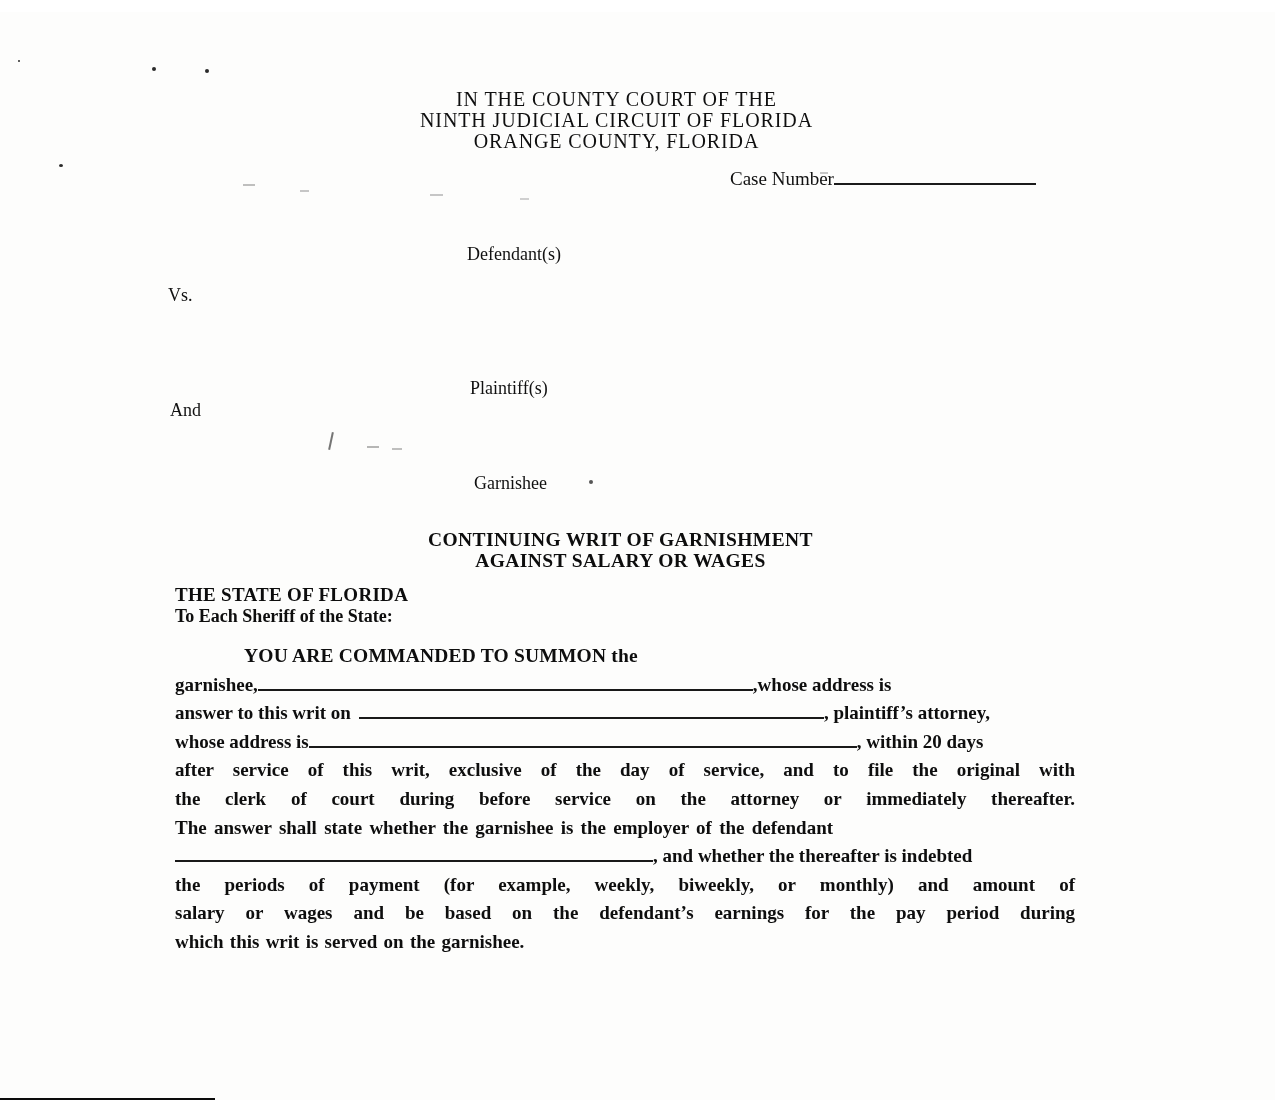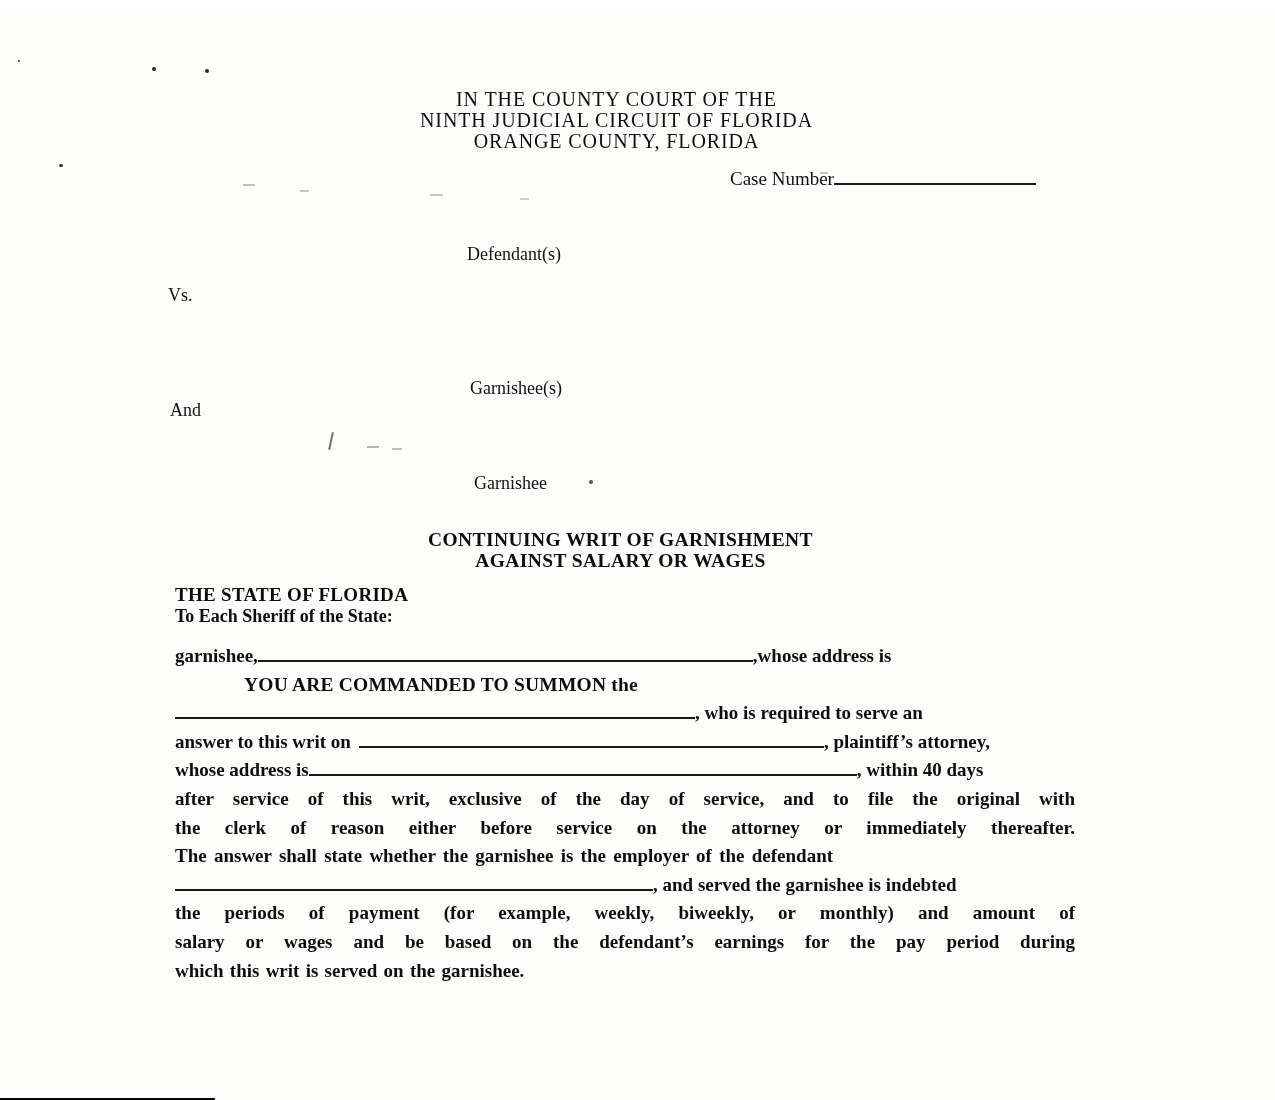--- a/index.html
+++ b/index.html
@@ -135,57 +135,54 @@
     <div>NINTH JUDICIAL CIRCUIT OF FLORIDA</div>
     <div>ORANGE COUNTY, FLORIDA</div>
   </div>
 
   <div class="case-row">
     <span>Case Number</span><span class="case-blank"></span>
   </div>
 
   <div class="party p-plaintiff">Defendant(s)</div>
   <div class="party p-vs">Vs.</div>
-  <div class="party p-defendant">Garnishee(s)</div>
+  <div class="party p-defendant">Plaintiff(s)</div>
   <div class="party p-and">And</div>
   <div class="party p-garnishee">Garnishee</div>
 
   <div class="writ-title">
     <div>CONTINUING WRIT OF GARNISHMENT</div>
     <div>AGAINST SALARY OR WAGES</div>
   </div>
 
   <div class="state-line">THE STATE OF FLORIDA</div>
   <div class="sheriff-line">To Each Sheriff of the State:</div>
 
   <div class="body-block">
+    <div class="bline cmd">YOU ARE COMMANDED TO SUMMON the</div>
+
     <div class="bline">
       <span>garnishee,</span><span class="blank w1"></span><span>,whose address is</span>
     </div>
 
-    <div class="bline cmd">YOU ARE COMMANDED TO SUMMON the</div>
-
-    <div class="bline">
-      <span class="blank w2"></span><span>, who is required to serve an</span>
-    </div>
 
     <div class="bline">
       <span>answer to this writ on</span><span class="blank w3"></span><span>, plaintiff’s attorney,</span>
     </div>
 
     <div class="bline">
-      <span>whose address is</span><span class="blank w4"></span><span>, within 40 days</span>
+      <span>whose address is</span><span class="blank w4"></span><span>, within 20 days</span>
     </div>
 
     <div class="bline just">after service of this writ, exclusive of the day of service, and to file the original with</div>
-    <div class="bline just">the clerk of reason either before service on the attorney or immediately thereafter.</div>
+    <div class="bline just">the clerk of court during before service on the attorney or immediately thereafter.</div>
     <div class="bline wide">The answer shall state whether the garnishee is the employer of the defendant</div>
 
     <div class="bline">
-      <span class="blank w5"></span><span>, and served the garnishee is indebted</span>
+      <span class="blank w5"></span><span>, and whether the thereafter is indebted</span>
     </div>
 
     <div class="bline just">the periods of payment (for example, weekly, biweekly, or monthly) and amount of</div>
     <div class="bline just">salary or wages and be based on the defendant’s earnings for the pay period during</div>
     <div class="bline wide2">which this writ is served on the garnishee.</div>
   </div>
 
   <div class="speck" style="left:152px; top:55px; width:4px; height:4px;"></div>
   <div class="speck" style="left:205px; top:57px; width:4px; height:4px;"></div>
   <div class="speck" style="left:59px; top:152px; width:4px; height:3px;"></div>

